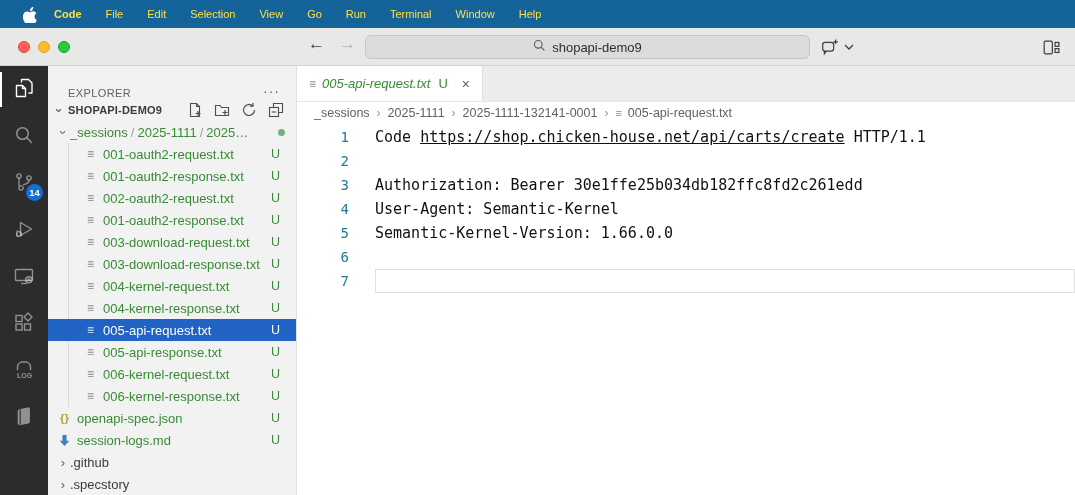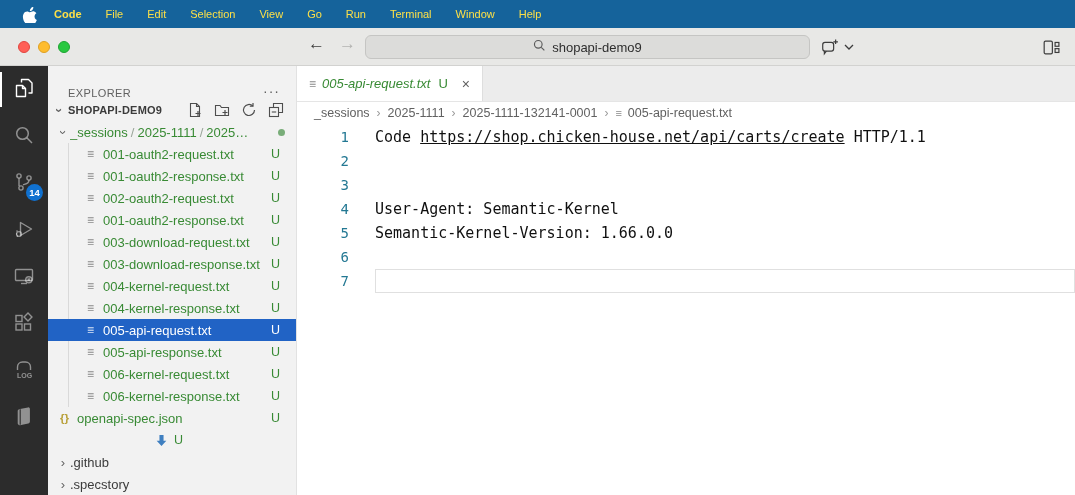--- a/index.html
+++ b/index.html
@@ -331,20 +331,21 @@
           <span class="ficon json">{}</span>
           <span class="flabel">openapi-spec.json</span>
           <span class="gbadge">U</span>
         </div>
         <div class="trow lvl1">
           <span class="ficon">
             <svg width="13" height="13" viewBox="0 0 14 14">
               <path fill="#3f7fc0" d="M7 13L1.8 7.2h3V1h4.4v6.2h3z"></path>
             </svg>
           </span>
+          <span class="flabel">session-logs.md</span>
           <span class="gbadge">U</span>
         </div>
         <div class="trow lvl1 plain">
           <span class="chev">›</span>
           <span class="flabel">.github</span>
         </div>
         <div class="trow lvl1 plain">
           <span class="chev">›</span>
           <span class="flabel">.specstory</span>
         </div>
@@ -374,20 +375,21 @@
         <div class="cline">
           <span class="num">1</span>
           <span class="content"><span class="seg">Code </span><span class="seg u">https://shop.chicken-house.net/api/carts/create</span><span class="seg"> HTTP/1.1</span></span>
         </div>
         <div class="cline">
           <span class="num">2</span>
           <span class="content"></span>
         </div>
         <div class="cline">
           <span class="num">3</span>
+          <span class="content"><span class="seg">Authorization: Bearer 30e1ffe25b034db182ffc8fd2c261edd</span></span>
         </div>
         <div class="cline">
           <span class="num">4</span>
           <span class="content"><span class="seg">User-Agent: Semantic-Kernel</span></span>
         </div>
         <div class="cline">
           <span class="num">5</span>
           <span class="content"><span class="seg">Semantic-Kernel-Version: 1.66.0.0</span></span>
         </div>
         <div class="cline">

